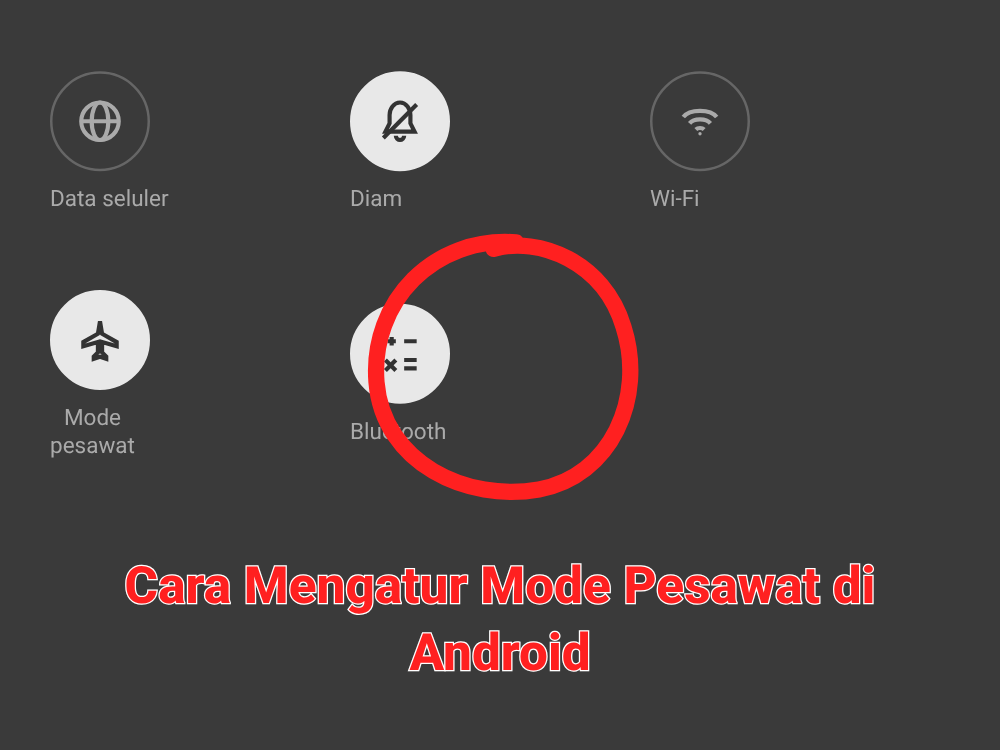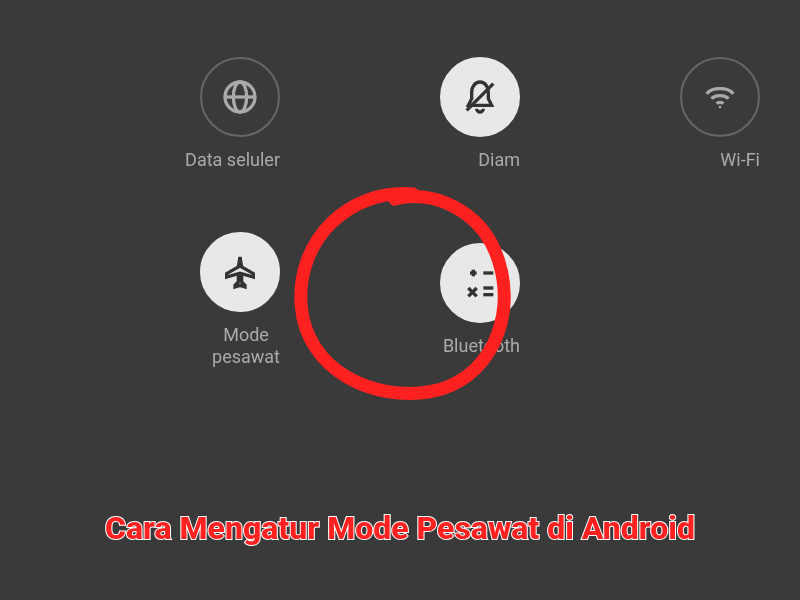--- a/index.html
+++ b/index.html
@@ -19,21 +19,21 @@
       display: grid;
       grid-template-columns: repeat(3, 1fr);
       grid-template-rows: repeat(3, 1fr);
       width: 100%;
       height: 100%;
       padding: 20px 40px;
     }
     .tile {
       display: flex;
       flex-direction: column;
-      align-items: flex-end;
+      align-items: flex-start;
       justify-content: center;
       gap: 12px;
     }
     .icon-circle {
       width: 80px;
       height: 80px;
       border-radius: 50%;
       border: 2px solid #666;
       display: flex;
       align-items: center;
@@ -73,21 +73,21 @@
       width: 260px;
       height: 260px;
     }
     .overlay-text {
       position: absolute;
       bottom: 50px;
       left: 50%;
       transform: translateX(-50%);
       width: 90%;
       text-align: center;
-      font-size: 32px;
+      font-size: 41px;
       font-weight: 800;
       color: #ff2020;
       -webkit-text-stroke: 2px #fff;
       paint-order: stroke fill;
       text-shadow: 0 0 1px #fff;
       z-index: 10;
       line-height: 1.3;
     }
   </style>
 </head>

